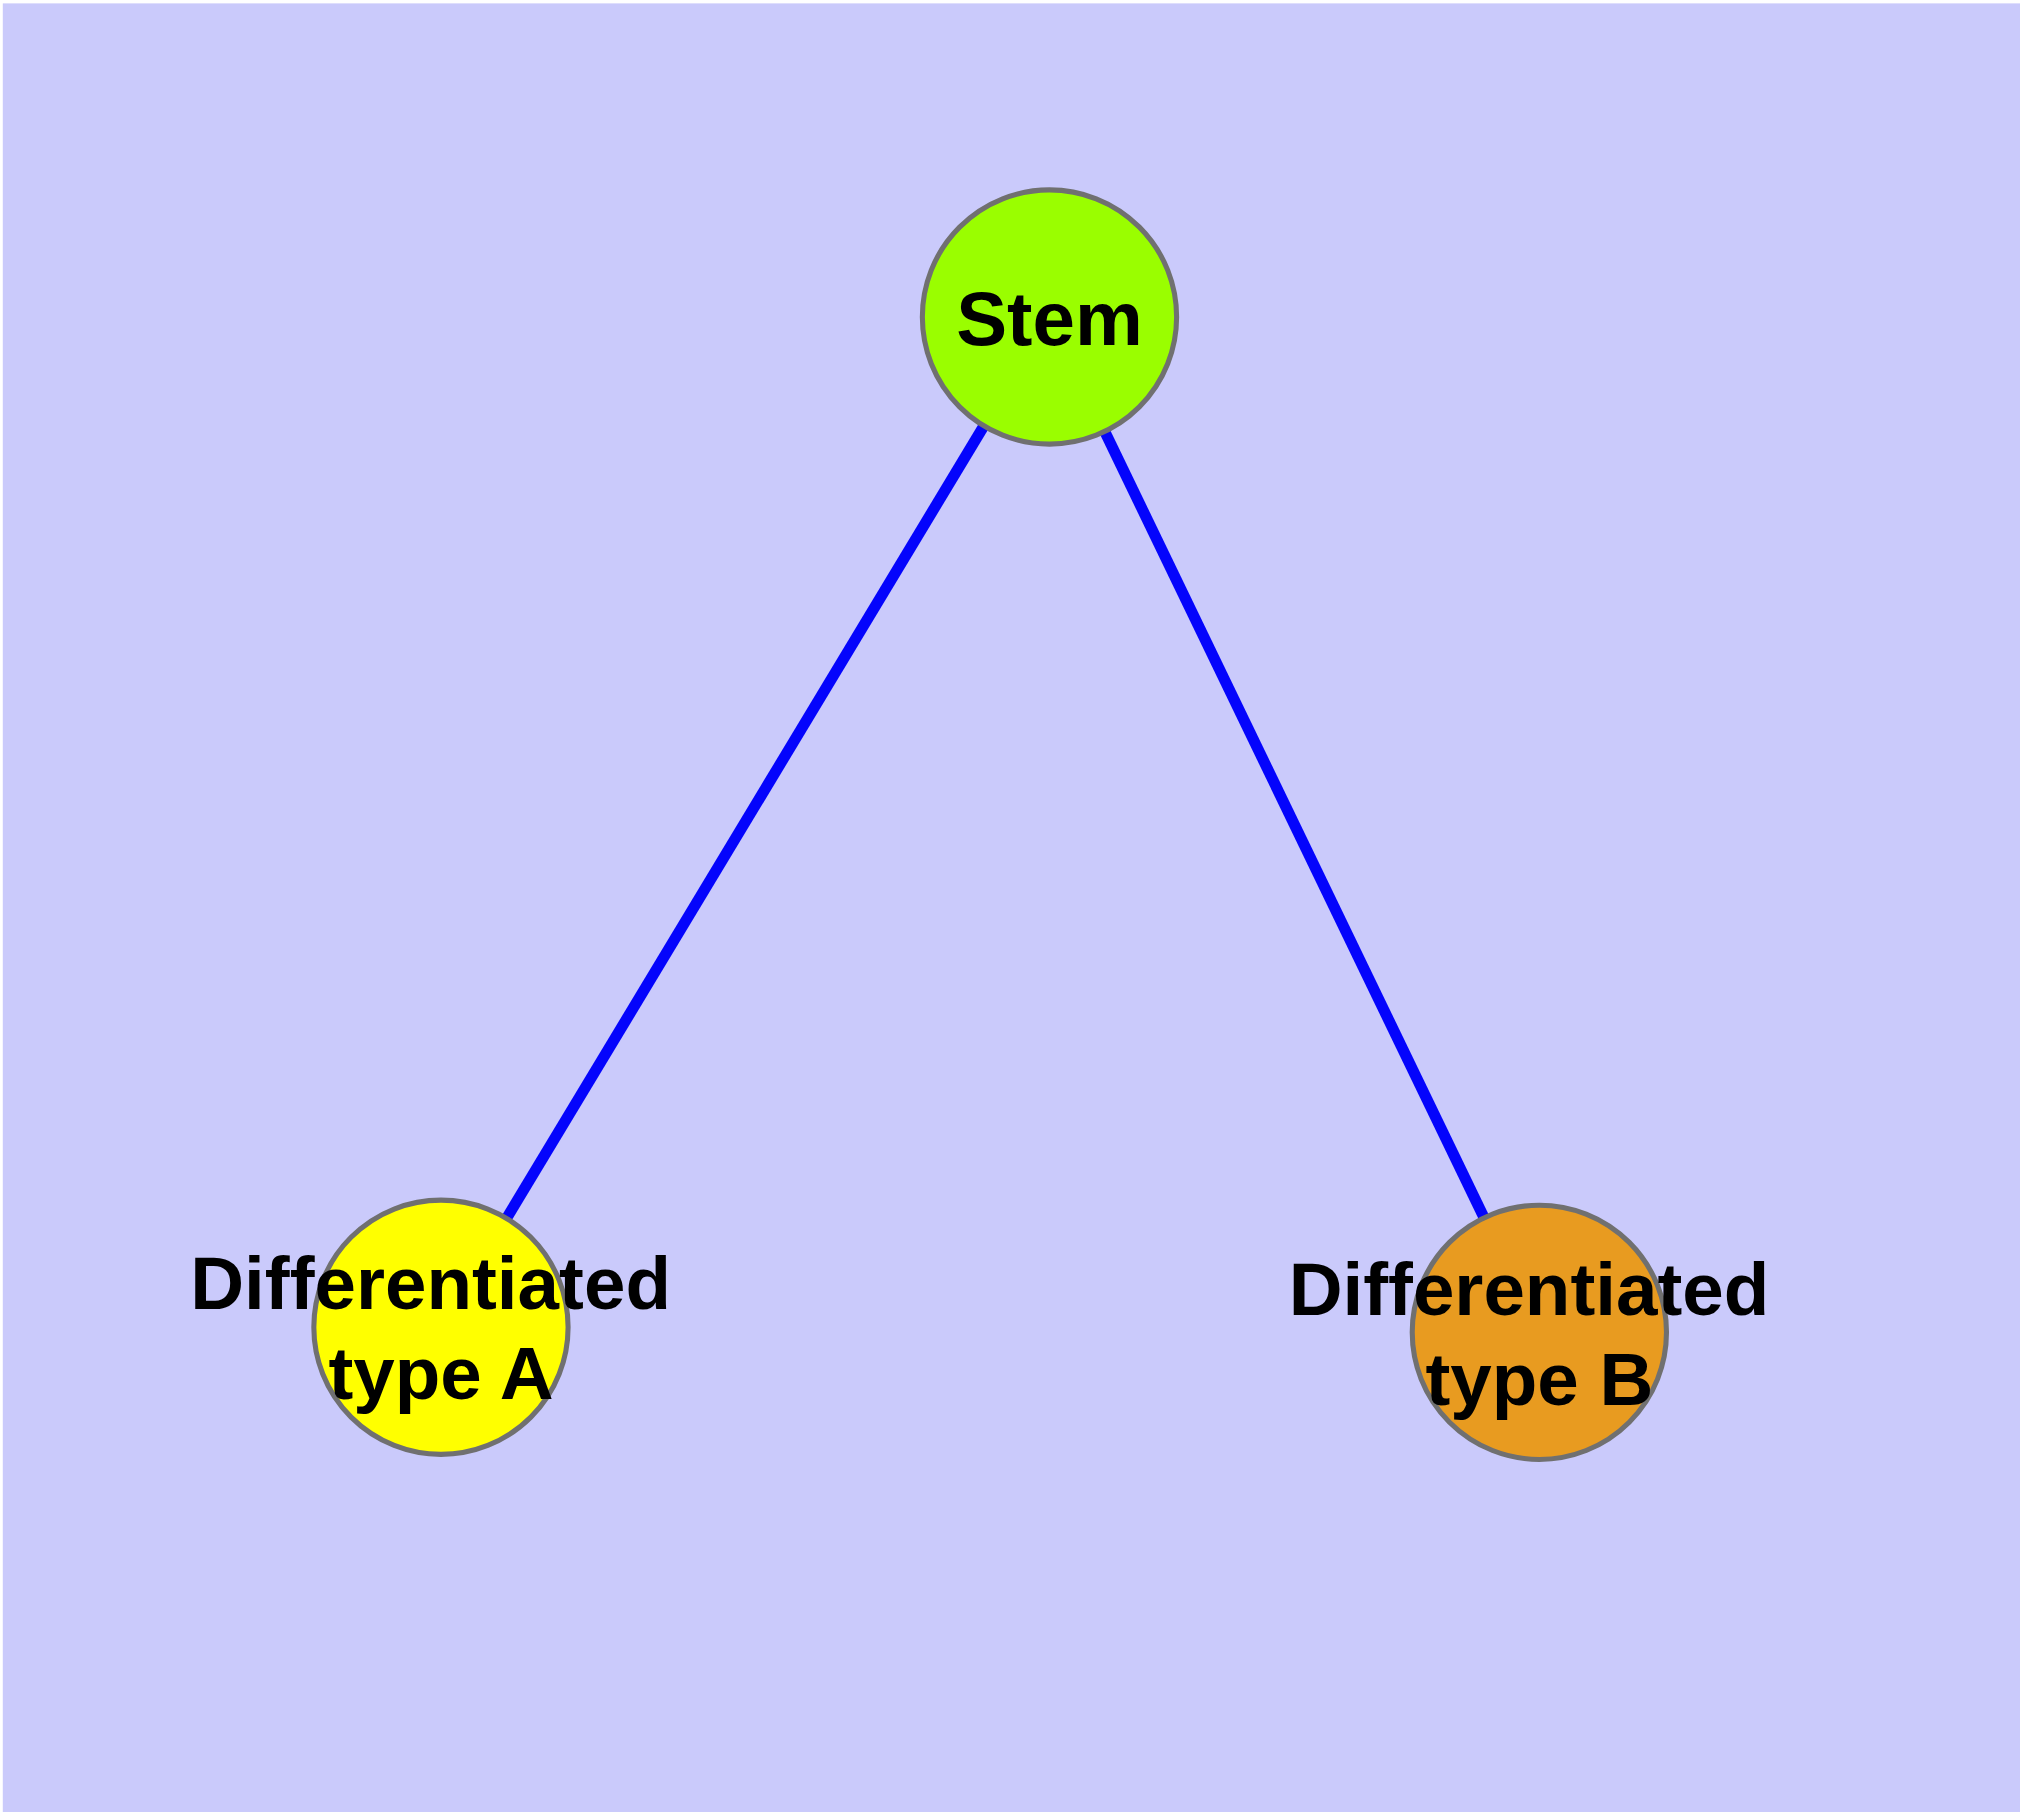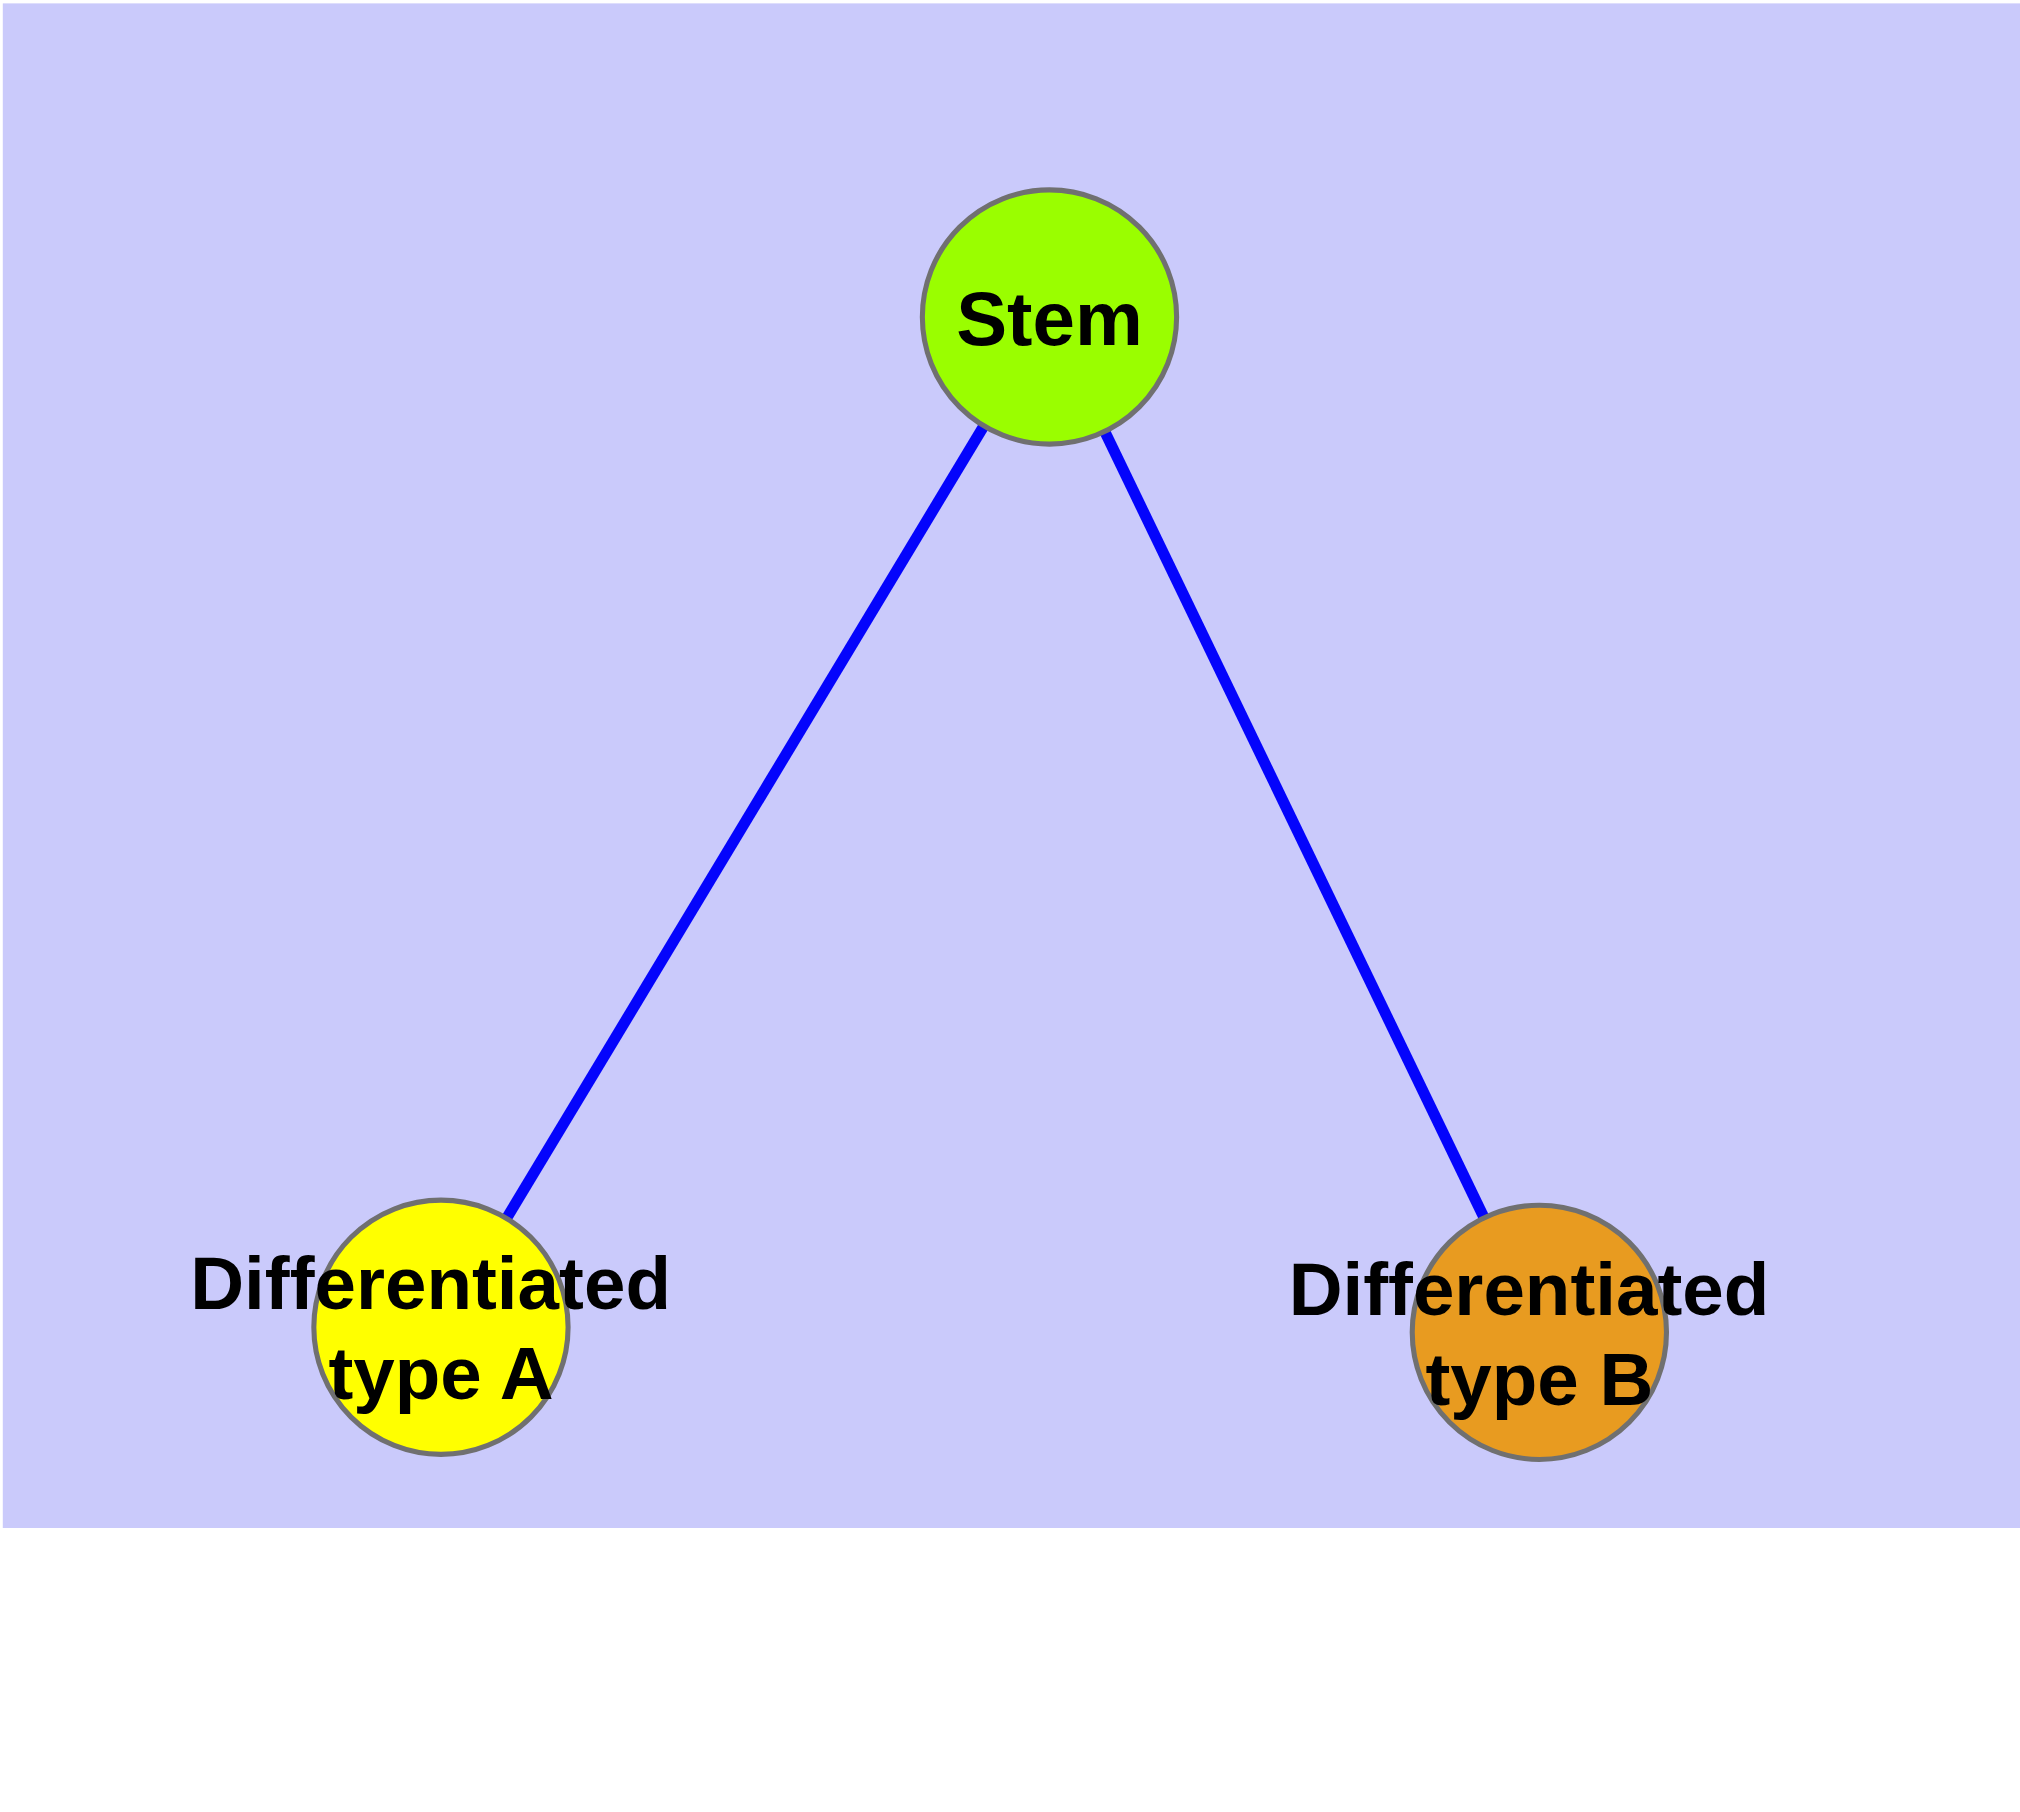--- a/index.html
+++ b/index.html
@@ -2,21 +2,21 @@
 <html style="font-size:13.6px"><head>
 <meta charset="utf-8">
 <style>
   html, body {
     margin: 0;
     padding: 0;
     background: #ffffff;
   }
   .canvas-wrap {
     width: 2021px;
-    height: 1528px;
+    height: 1812px;
     position: relative;
   }
   svg {
     display: block;
   }
   .node-label {
     font-family: "Liberation Sans", sans-serif;
     font-weight: bold;
     fill: #000000;
     text-anchor: middle;

